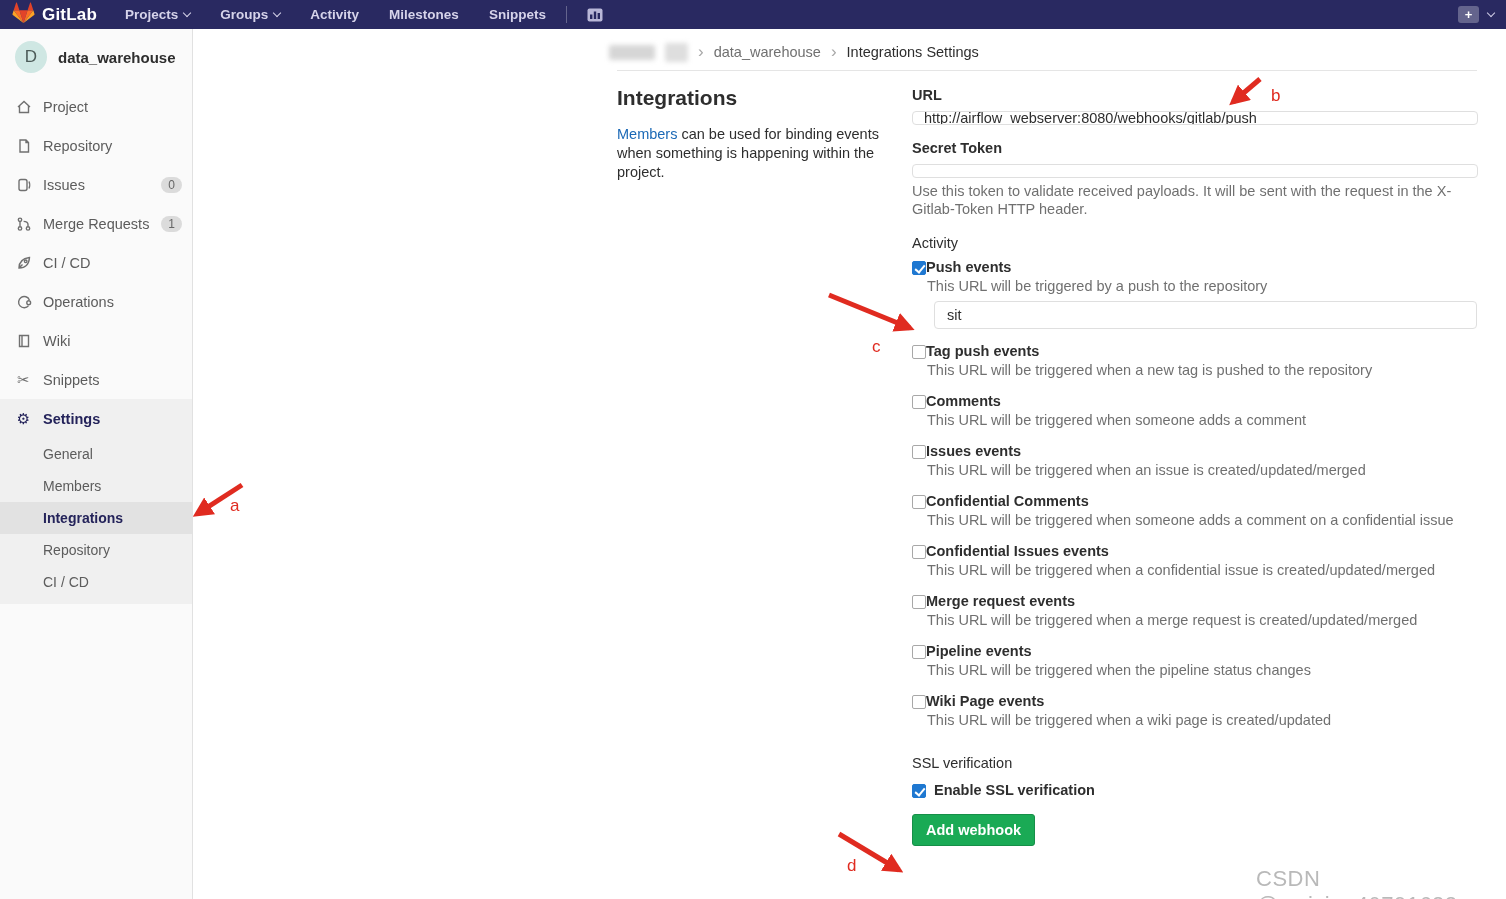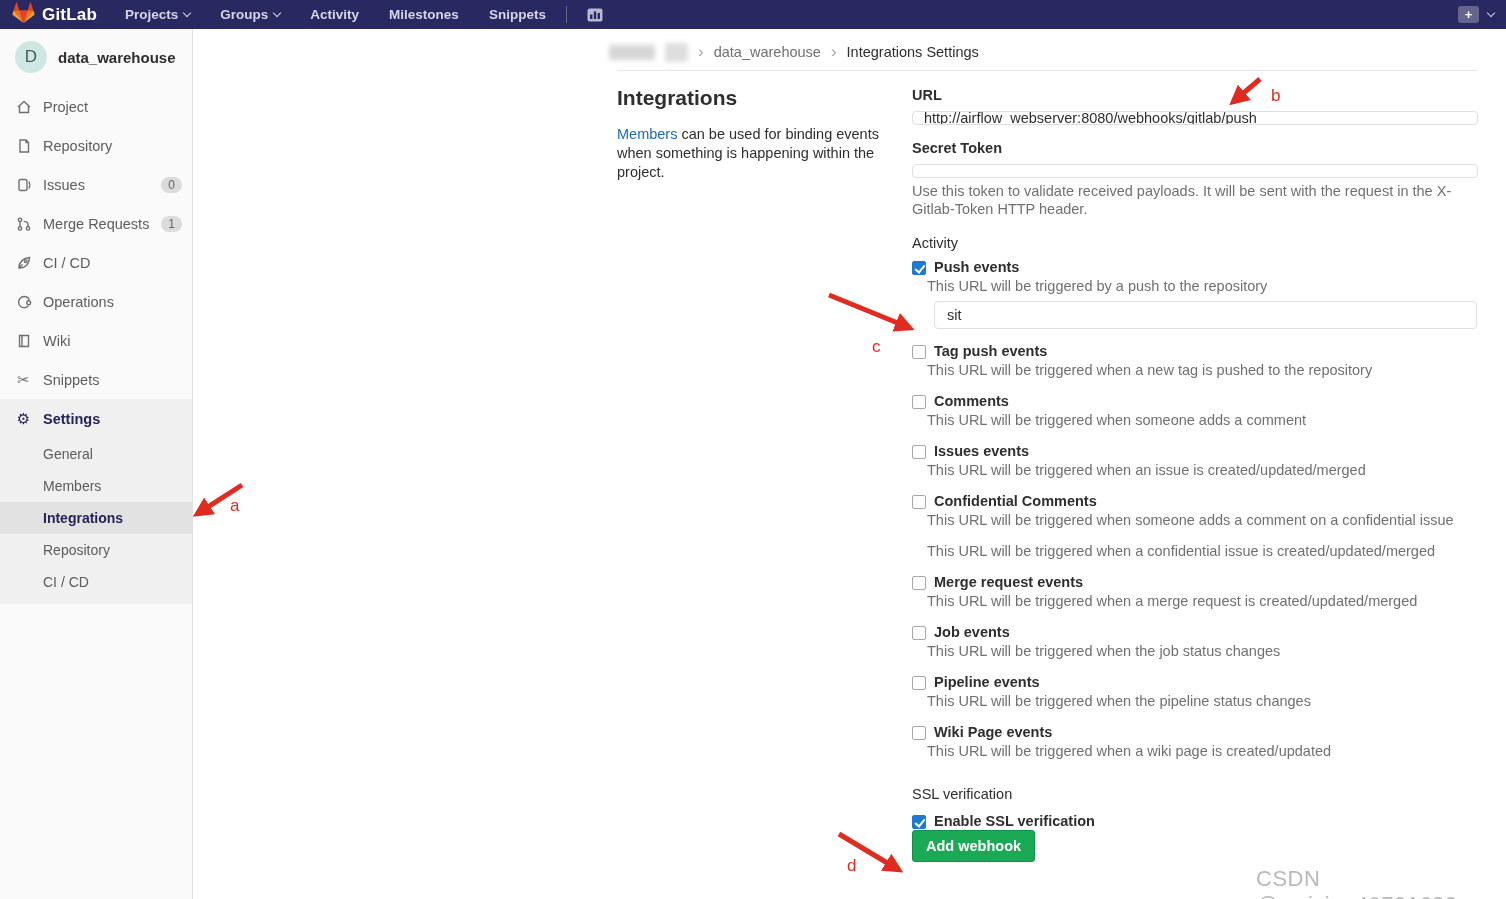--- a/index.html
+++ b/index.html
@@ -65,34 +65,34 @@
   .form-col { position:absolute; left:718px; top:58px; width:566px; }
   .lbl { font-weight:700; font-size:14.5px; color:#2e2e2e; margin-bottom:7px; }
   .lbl-plain { font-size:14.5px; color:#2e2e2e; margin-bottom:8px; }
   .inp { width:100%; height:14px; border:1px solid #dfdfdf; border-radius:4px;
     padding:0 11px; font-size:14.5px; color:#2e2e2e; background:#fff;
     font-family:inherit; outline:none; }
   .mb15 { margin-bottom:15px; } .mb5 { margin-bottom:5px; }
   .help { color:#707070; font-size:14.5px; line-height:1.24; margin-bottom:16px; width:555px; }
 
   .trigger { margin-bottom:14px; }
-  .t-head { display:flex; gap:8px; align-items:flex-start; }
+  .t-head { display:flex; align-items:flex-start; }
   .cb { width:14px; height:14px; border:1px solid #a8a8a8; border-radius:2px;
     background:#fff; flex:none; margin-top:2px; position:relative; cursor:pointer; }
   .cb.checked { background:#1f78d1; border-color:#1f78d1; }
   .cb.checked::after { content:""; position:absolute; left:4px; top:1px; width:4px; height:8px;
     border:solid #fff; border-width:0 2px 2px 0; transform:rotate(40deg); }
   .t-label { font-weight:700; color:#2e2e2e; line-height:17px; cursor:pointer; }
   .t-desc { margin-left:15px; color:#707070; line-height:17px; margin-top:2px; }
   .t-input { margin-left:22px; margin-top:6px; }
   .t-input input { width:543px; height:28px; border:1px solid #dfdfdf; border-radius:4px;
     padding:12px 12px; font-size:14.5px; color:#2e2e2e; font-family:inherit; outline:none; }
 
   .ssl-label { font-size:14.5px; color:#2e2e2e; margin:26px 0 11px; }
-  .ssl-row { display:flex; gap:8px; align-items:flex-start; }
+  .ssl-row { display:flex; gap:8px; align-items:flex-start; margin-bottom:15px; }
   .btn-green { background:#1aaa55; border:1px solid #168f48; color:#fff; font-weight:700;
     font-size:14.5px; padding:7px 13px; border-radius:3px; cursor:pointer; font-family:inherit; }
 
   
   .overlay { position:absolute; left:0; top:0; width:1506px; height:899px;
     pointer-events:none; z-index:60; }
   .ann { position:absolute; color:#e02b20; font-size:17px; pointer-events:none; z-index:61; }
   .watermark { position:absolute; left:1256px; top:866px; font-size:22px;
     color:#b9b9b9; z-index:5; letter-spacing:.5px; }
 </style>
@@ -293,37 +293,33 @@
       </div>
         <div class="trigger">
         <div class="t-head">
           <span class="cb"></span>
           <span class="t-label">Confidential Comments</span>
         </div>
         <div class="t-desc">This URL will be triggered when someone adds a comment on a confidential issue</div>
 
       </div>
         <div class="trigger">
+        <div class="t-head">
+          <span class="cb"></span>
+          <span class="t-label">Confidential Issues events</span>
+        </div>
         <div class="t-desc">This URL will be triggered when a confidential issue is created/updated/merged</div>
 
       </div>
         <div class="trigger">
         <div class="t-head">
           <span class="cb"></span>
           <span class="t-label">Merge request events</span>
         </div>
         <div class="t-desc">This URL will be triggered when a merge request is created/updated/merged</div>
-
-      </div>
-        <div class="trigger">
-        <div class="t-head">
-          <span class="cb"></span>
-          <span class="t-label">Job events</span>
-        </div>
-        <div class="t-desc">This URL will be triggered when the job status changes</div>
 
       </div>
         <div class="trigger">
         <div class="t-head">
           <span class="cb"></span>
           <span class="t-label">Pipeline events</span>
         </div>
         <div class="t-desc">This URL will be triggered when the pipeline status changes</div>
 
       </div>

